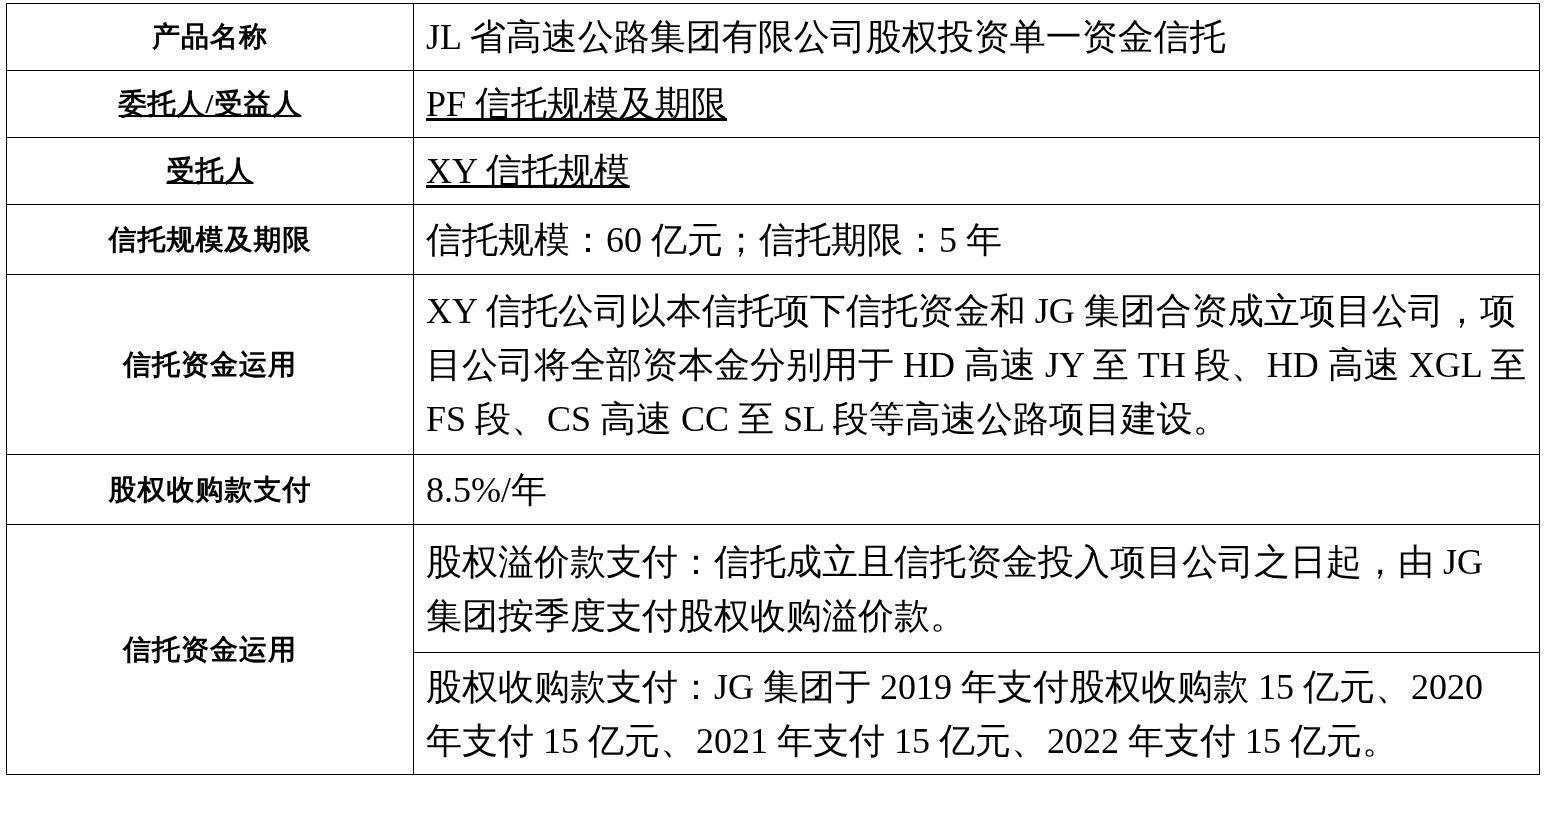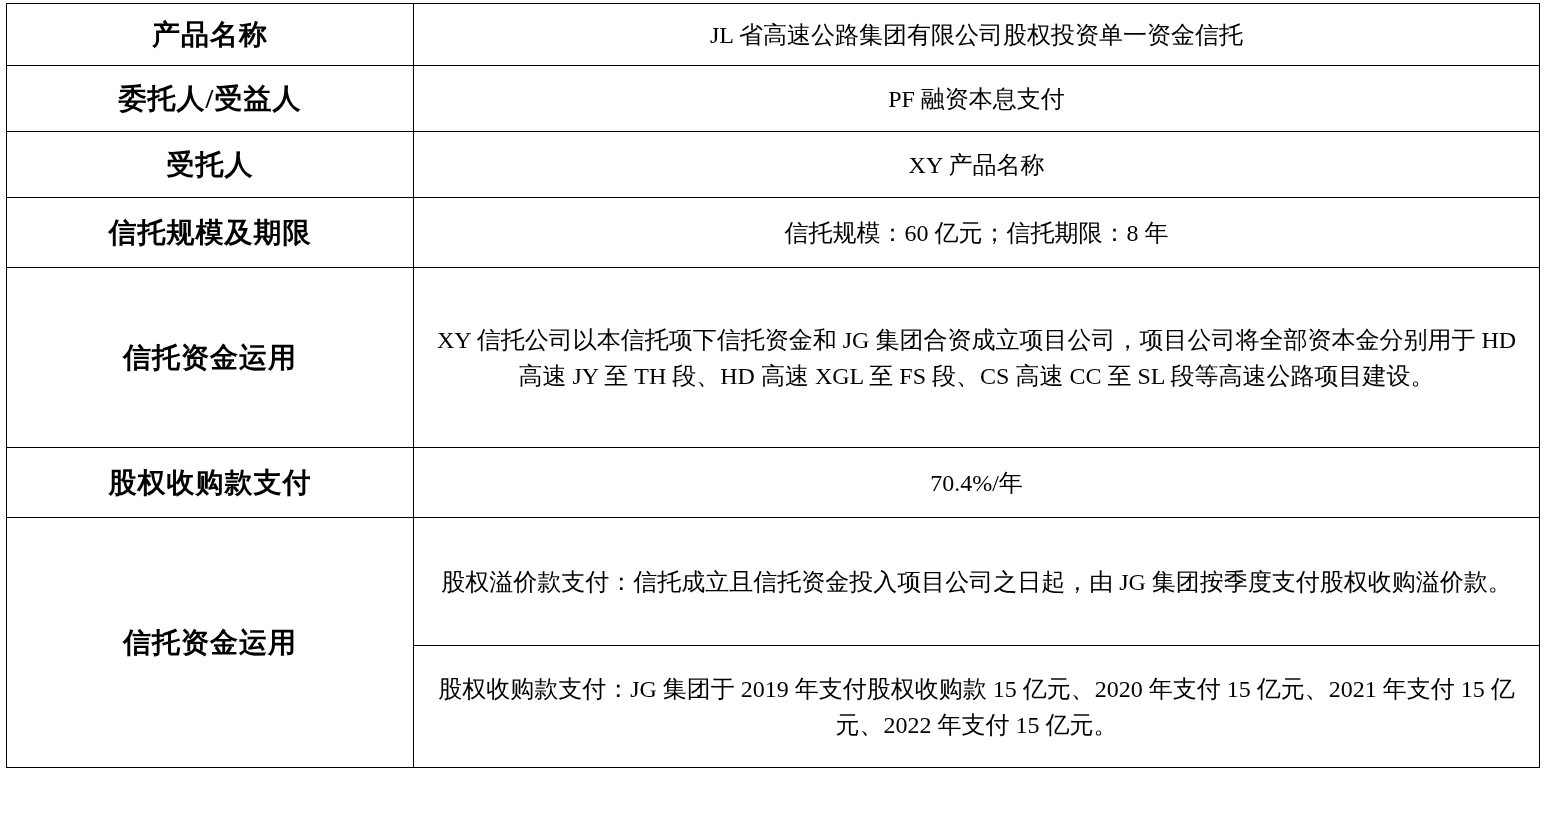--- a/index.html
+++ b/index.html
@@ -33,28 +33,28 @@
   }
   td.label-cell {
     width: 382px;
     text-align: center;
     font-weight: bold;
     font-size: 28px;
     letter-spacing: 1px;
     line-height: 1.35;
   }
   td.value-cell {
-    font-size: 24px;
+    font-size: 36px;
     line-height: 1.5;
-    text-align: center;
+    text-align: left;
     padding-left: 18px;
     padding-right: 14px;
   }
   .row-h1 { height: 62px; }
-  .row-h2 { height: 66px; }
+  .row-h2 { height: 66px; text-decoration: underline; }
   .row-h3 { height: 70px; }
   .row-tall { height: 180px; }
   .row-pay1 { height: 128px; }
   .row-pay2 { height: 122px; }
   .justified {
     text-align: justify;
     text-justify: inter-ideograph;
   }
 </style>
 </head>
@@ -62,37 +62,37 @@
 
 <div class="sheet">
   <table class="product-table">
     <tbody>
       <tr class="row-h1">
         <td class="label-cell">产品名称</td>
         <td class="value-cell">JL 省高速公路集团有限公司股权投资单一资金信托</td>
       </tr>
       <tr class="row-h2">
         <td class="label-cell">委托人/受益人</td>
-        <td class="value-cell">PF 融资本息支付</td>
+        <td class="value-cell">PF 信托规模及期限</td>
       </tr>
       <tr class="row-h2">
         <td class="label-cell">受托人</td>
-        <td class="value-cell">XY 产品名称</td>
+        <td class="value-cell">XY 信托规模</td>
       </tr>
       <tr class="row-h3">
         <td class="label-cell">信托规模及期限</td>
-        <td class="value-cell">信托规模：60 亿元；信托期限：8 年</td>
+        <td class="value-cell">信托规模：60 亿元；信托期限：5 年</td>
       </tr>
       <tr class="row-tall">
         <td class="label-cell">信托资金运用</td>
         <td class="value-cell justified">XY 信托公司以本信托项下信托资金和 JG 集团合资成立项目公司，项目公司将全部资本金分别用于 HD 高速 JY 至 TH 段、HD 高速 XGL 至 FS 段、CS 高速 CC 至 SL 段等高速公路项目建设。</td>
       </tr>
       <tr class="row-h3">
         <td class="label-cell">股权收购款支付</td>
-        <td class="value-cell">70.4%/年</td>
+        <td class="value-cell">8.5%/年</td>
       </tr>
       <tr class="row-pay1">
         <td class="label-cell" rowspan="2">信托资金运用</td>
         <td class="value-cell justified">股权溢价款支付：信托成立且信托资金投入项目公司之日起，由 JG 集团按季度支付股权收购溢价款。</td>
       </tr>
       <tr class="row-pay2">
         <td class="value-cell justified">股权收购款支付：JG 集团于 2019 年支付股权收购款 15 亿元、2020 年支付 15 亿元、2021 年支付 15 亿元、2022 年支付 15 亿元。</td>
       </tr>
     </tbody>
   </table>

